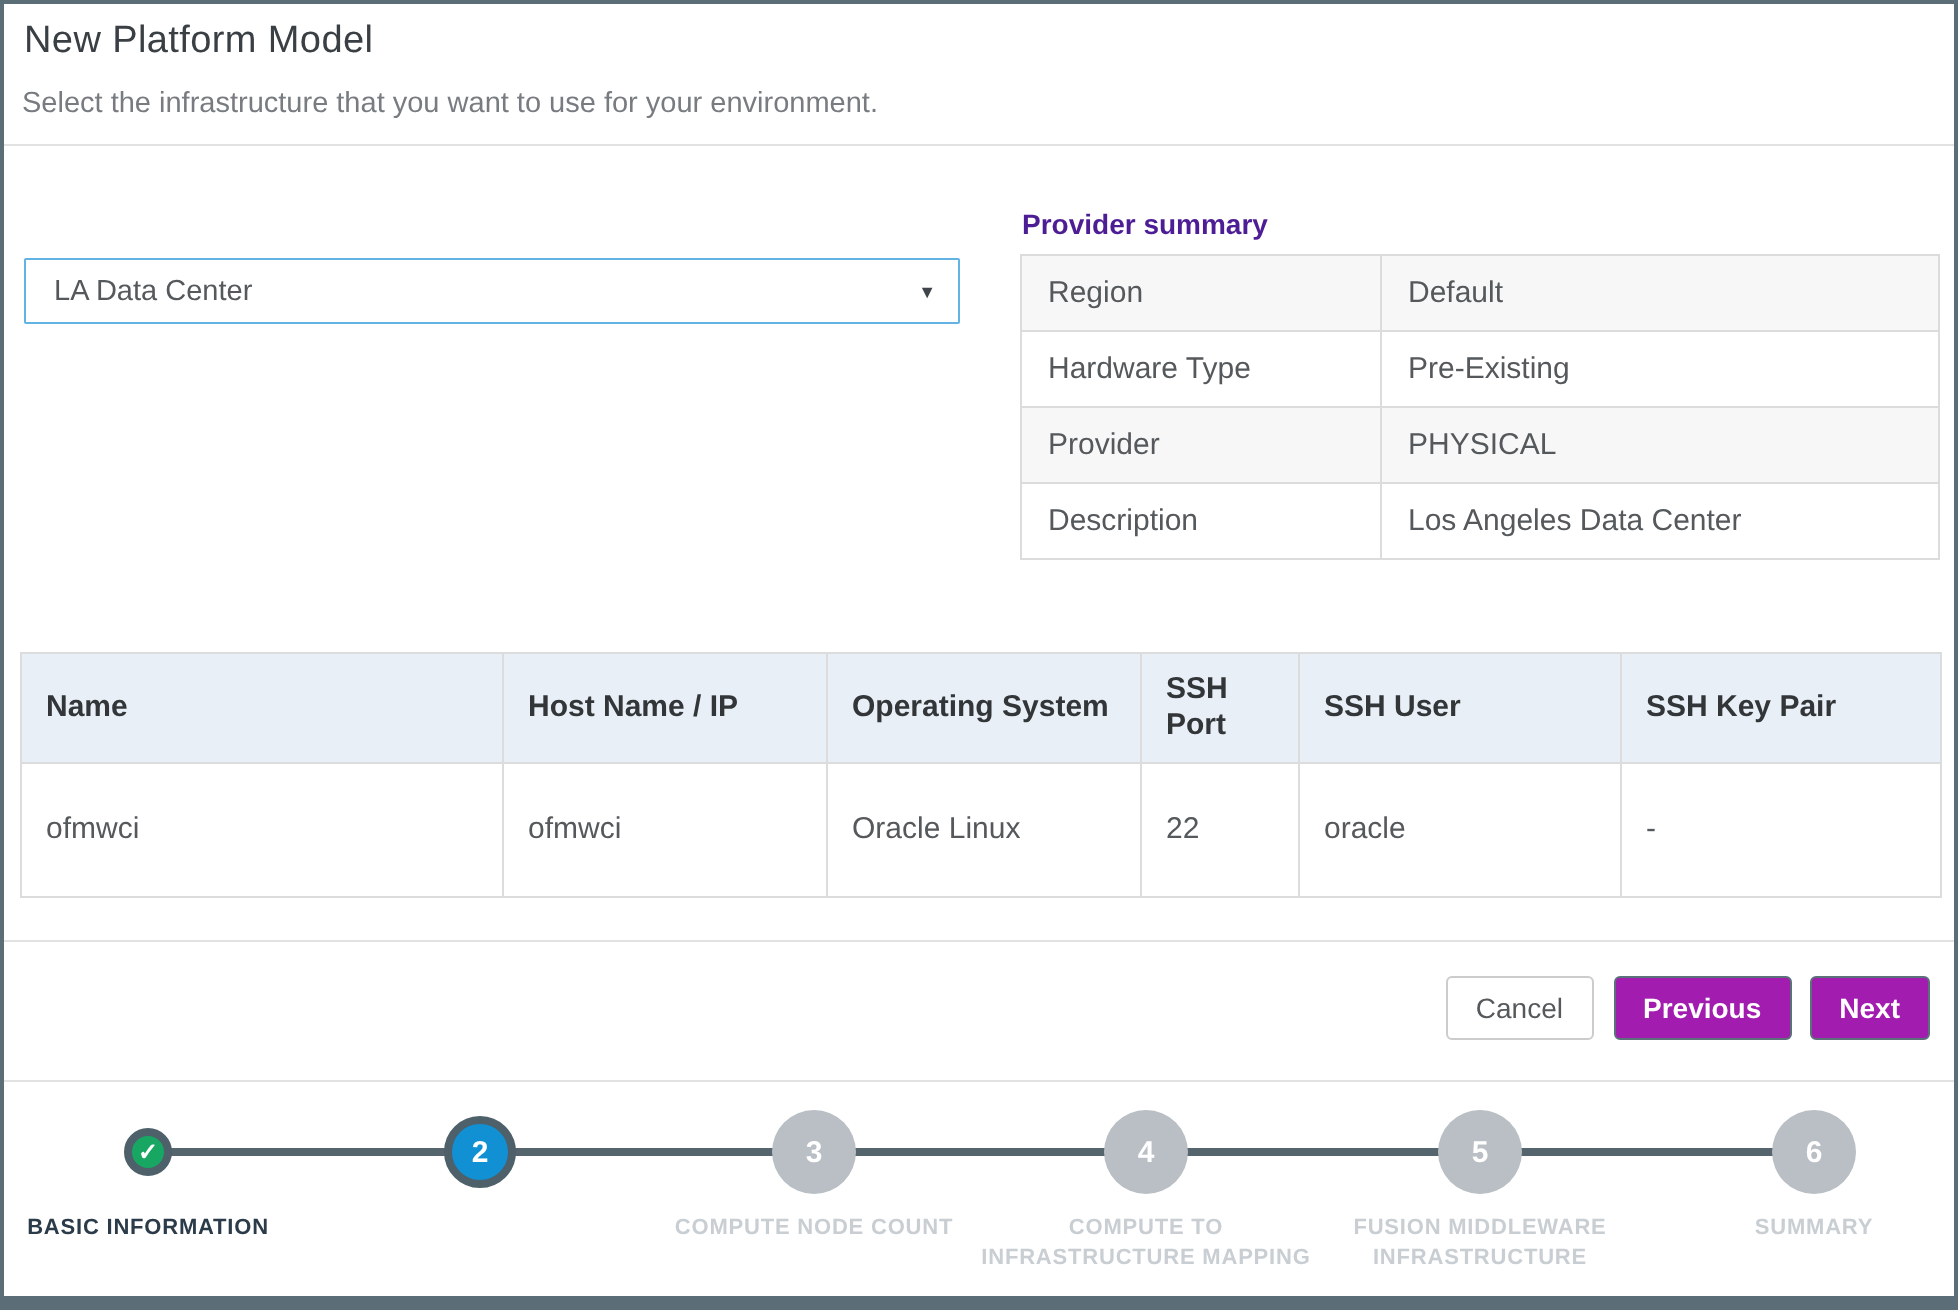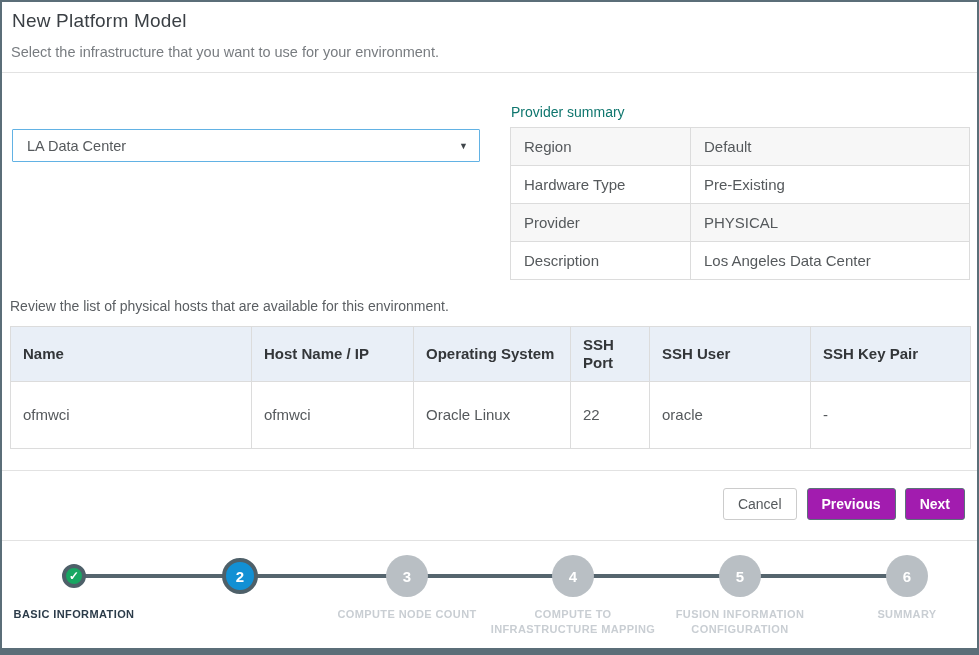--- a/index.html
+++ b/index.html
@@ -29,21 +29,21 @@
   .dropdown {
     position:absolute; left:10px; top:127px; width:468px; height:33px;
     border:1px solid #62b2e4; background:#fff; border-radius:1px;
     display:flex; align-items:center; cursor:pointer;
   }
   .dropdown .value { margin-left:14px; font-size:14.5px; color:#55595c; flex:1; }
   .dropdown .caret { margin-right:11px; font-size:9px; color:#3f454a; }
 
   .summary-title {
     position:absolute; left:509px; top:102px;
-    font-size:14px; color:#0f766e;
+    font-size:14px; color:#4c1d95;font-weight:bold;
   }
   .summary-table {
     position:absolute; left:508px; top:125px; width:460px;
     border-collapse:collapse; font-size:15px; color:#55595c;
   }
   .summary-table td { border:1px solid #dcdcdc; padding:9px 13px; height:38px; }
   .summary-table td.k { width:180px; }
   .summary-table tr:nth-child(odd) td { background:#f7f7f7; }
   .summary-table tr:nth-child(even) td { background:#ffffff; }
 
@@ -128,21 +128,20 @@
         <td class="k">Provider</td>
         <td>PHYSICAL</td>
       </tr>
       <tr>
         <td class="k">Description</td>
         <td>Los Angeles Data Center</td>
       </tr>
     </tbody>
   </table>
 
-  <div class="hosts-intro">Review the list of physical hosts that are available for this environment.</div>
   <table class="hosts-table">
     <colgroup>
       <col style="width:241px">
         <col style="width:162px">
         <col style="width:157px">
       <col style="width:79px">
         <col style="width:161px">
         <col style="width:160px">
     </colgroup>
     <thead>
@@ -204,21 +203,21 @@
       <div class="circle-slot">
         <div class="circle pending">4</div>
       </div>
       <div class="step-label off">COMPUTE TO INFRASTRUCTURE MAPPING</div>
     </div>
 
     <div class="step" style="left:648px">
       <div class="circle-slot">
         <div class="circle pending">5</div>
       </div>
-      <div class="step-label off">FUSION INFORMATION CONFIGURATION</div>
+      <div class="step-label off">FUSION MIDDLEWARE INFRASTRUCTURE</div>
     </div>
 
     <div class="step" style="left:815px">
       <div class="circle-slot">
         <div class="circle pending">6</div>
       </div>
       <div class="step-label off">SUMMARY</div>
     </div>
   </div>
 

